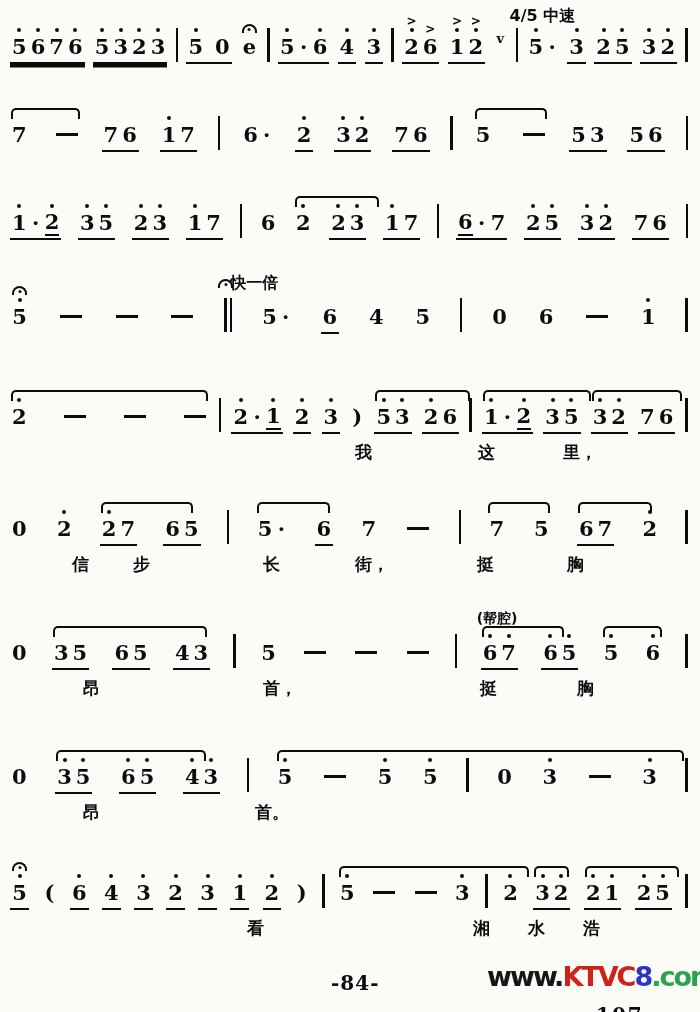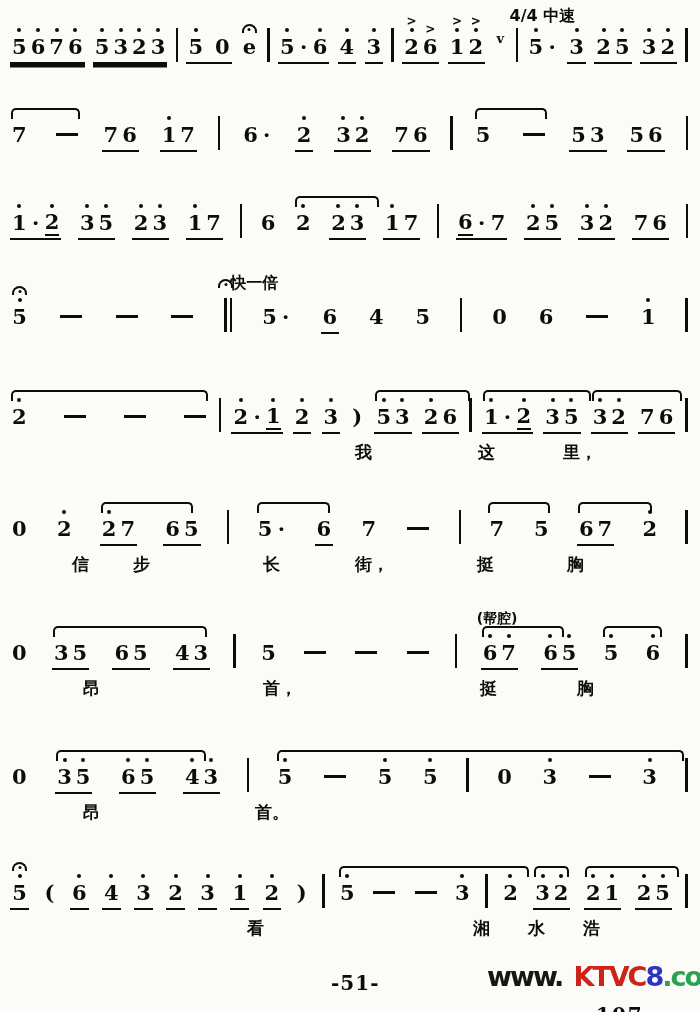--- a/index.html
+++ b/index.html
@@ -212,21 +212,21 @@
         </span>
         <span class="grp">
           <span class="nrow">
             <span class="note sup">
               <span class="marks"></span>
               <span class="g">v</span>
             </span>
           </span>
         </span>
         <span class="barwrap">
-          <span class="barlabel">4/4 中速</span>
+          <span class="barlabel">4/5 中速</span>
           <span class="bline"></span>
         </span>
         <span class="grp">
           <span class="nrow">
             <span class="note">
               <span class="marks">
                 <span class="odot"></span>
               </span>
               <span class="g">5</span>
             </span>
@@ -1536,16 +1536,16 @@
         </span>
         <span class="barwrap">
           <span class="bline"></span>
         </span>
         <span class="lyr" style="left: 237px;">看</span>
         <span class="lyr" style="left: 463px;">湘</span>
         <span class="lyr" style="left: 518px;">水</span>
         <span class="lyr" style="left: 573px;">浩</span>
       </div>
     </div>
-  <div class="pageno">-51-</div>
-  <div class="watermark" id="watermark"><span class="wmseg" style="color: rgb(22, 22, 22);">www.</span><span class="wmseg" style="color: rgb(204, 36, 24); margin-left: 11px;">KTVC</span><span class="wmseg" style="color: rgb(43, 53, 196);">8</span><span class="wmseg" style="color: rgb(43, 162, 78);">.com</span></div>
+  <div class="pageno">-84-</div>
+  <div class="watermark" id="watermark"><span class="wmseg" style="color: rgb(22, 22, 22);">www.</span><span class="wmseg" style="color: rgb(204, 36, 24);">KTVC</span><span class="wmseg" style="color: rgb(43, 53, 196);">8</span><span class="wmseg" style="color: rgb(43, 162, 78);">.com</span></div>
   <div class="partial">107</div>
 </div>
 
 </body></html>

